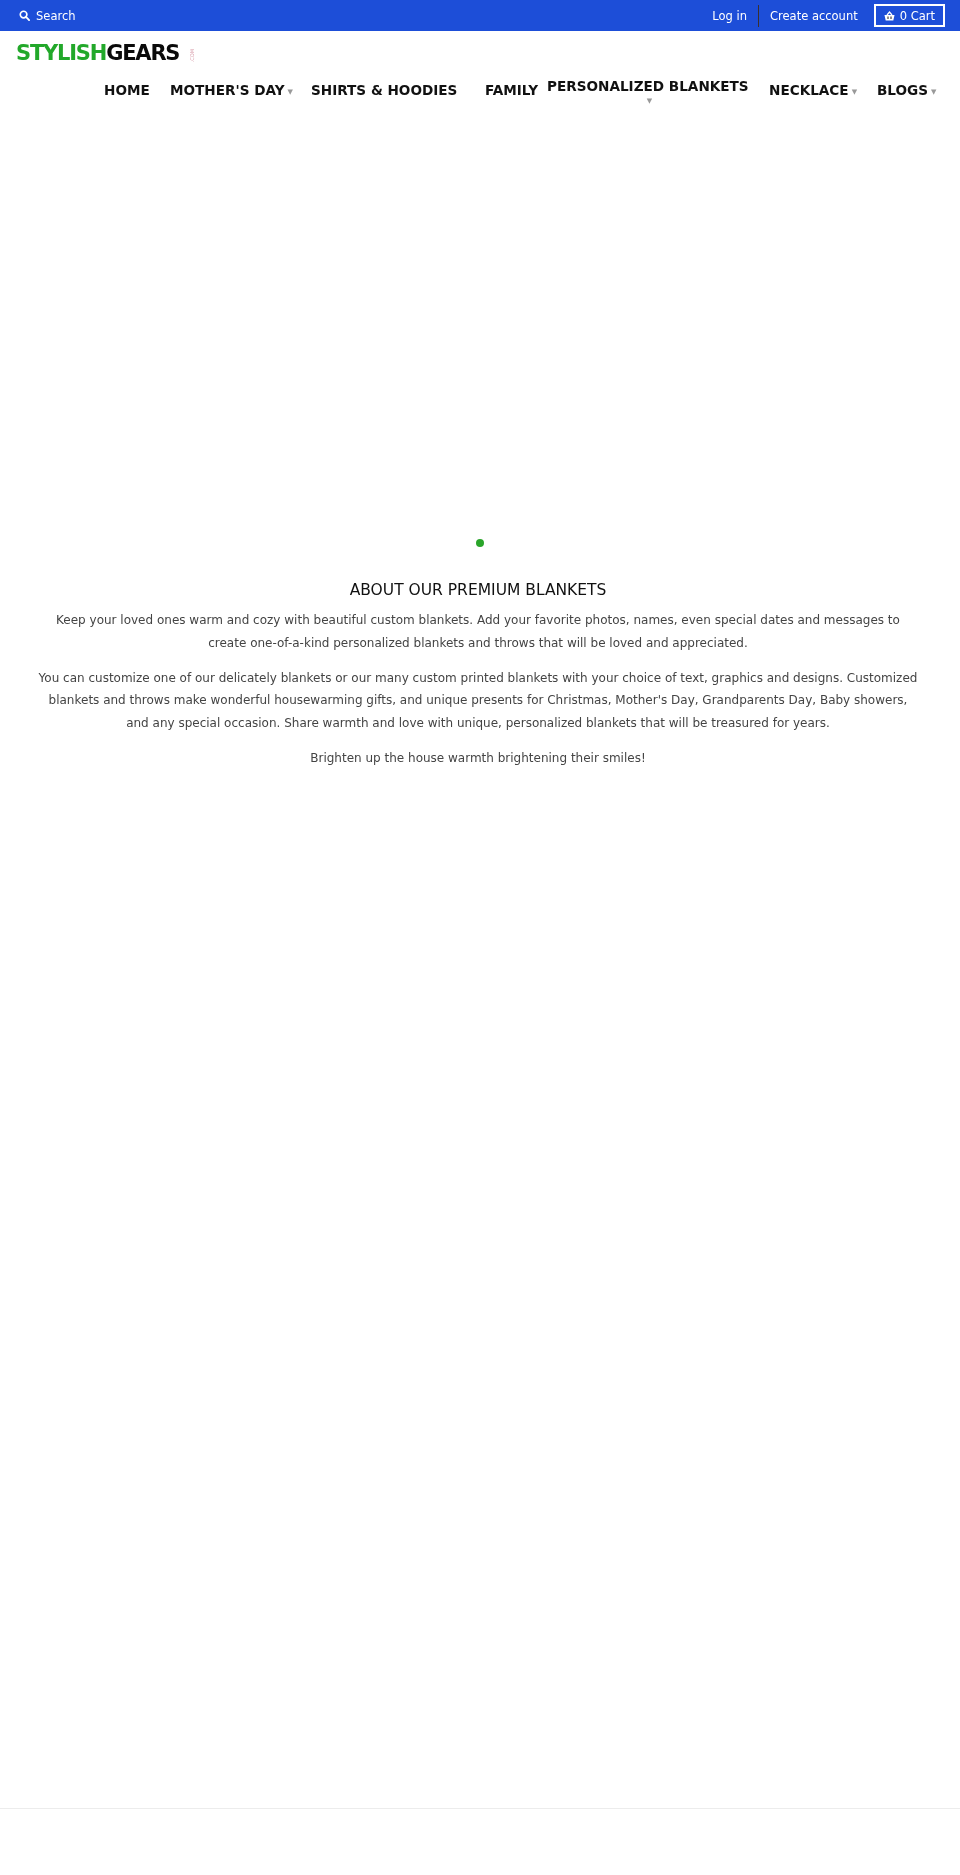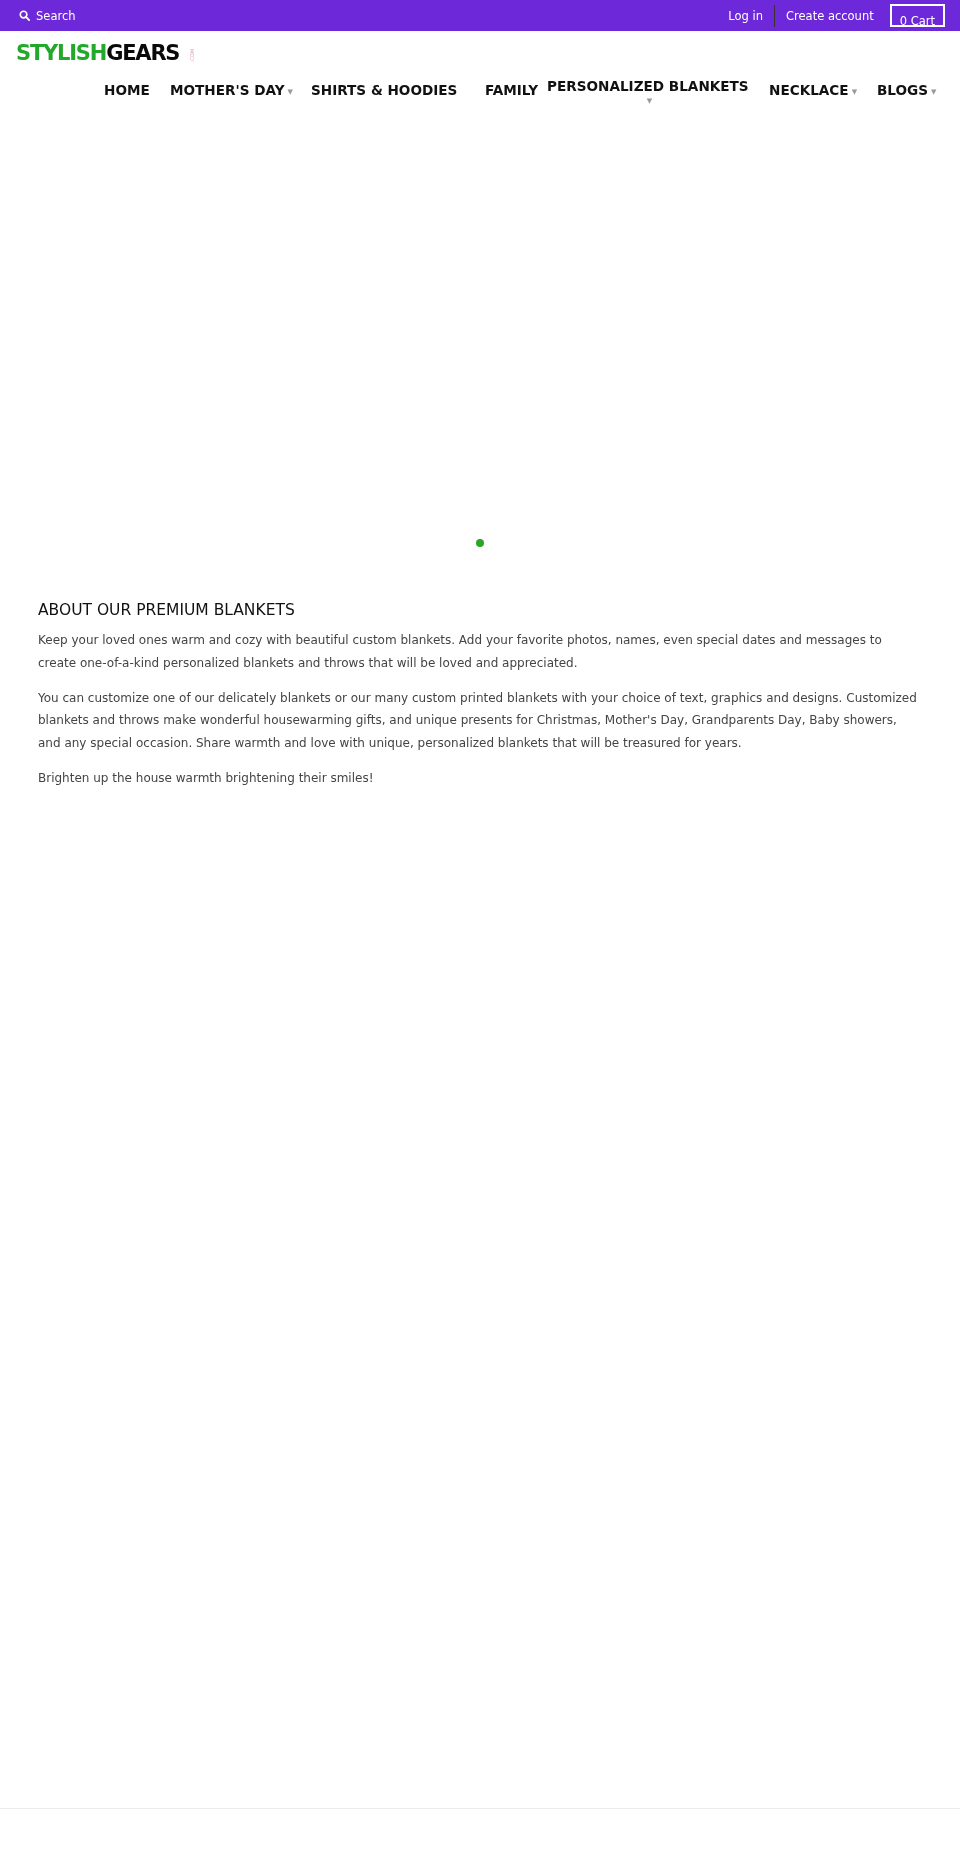--- a/index.html
+++ b/index.html
@@ -2,39 +2,39 @@
 <html><head>
   <meta charset="utf-8">
   <style>
     * { box-sizing: border-box; margin: 0; padding: 0; }
     html, body { width: 960px; height: 1875px; background: #ffffff; overflow: hidden; }
     body { font-family: "DejaVu Sans", sans-serif; position: relative; }
 
     
     .topbar {
       position: absolute; left: 0; top: 0; width: 960px; height: 31px;
-      background: #6d28d9; color: #ffffff;
+      background: #1d4ed8; color: #ffffff;
       display: flex; align-items: center;
       font-family: "DejaVu Sans", sans-serif; font-size: 11.5px;
     }
     .topbar .search {
       position: absolute; left: 19px; top: 0; height: 31px;
       display: flex; align-items: center; gap: 6px; cursor: pointer;
     }
     .topbar .search svg { width: 11px; height: 11px; }
     .topbar .right {
       position: absolute; right: 15px; top: 0; height: 31px;
       display: flex; align-items: center;
     }
     .topbar .link { padding: 0 11px; cursor: pointer; }
     .topbar .sep { width: 1px; height: 22px; background: #3a3030; }
     .topbar .cart {
       margin-left: 5px;
       border: 2px solid #ffffff; height: 23px; padding: 8px 8px;
-      display: flex; align-items: center; cursor: pointer; flex-direction: column;
+      display: flex; align-items: center; gap: 5px; cursor: pointer;
     }
     .topbar .cart svg { width: 11px; height: 10px; }
 
     
     .logo {
       position: absolute; left: 16px; top: 41px; height: 24px;
       display: flex; align-items: flex-end;
       font-family: "DejaVu Sans", sans-serif; font-weight: bold;
       font-size: 21px; letter-spacing: -1.2px; line-height: 24px;
       cursor: pointer;
@@ -62,22 +62,23 @@
     .slideshow {
       position: absolute; left: 0; top: 112px; width: 960px; height: 440px; background: #ffffff;
     }
     .dot {
       position: absolute; left: 476px; top: 539px; width: 8px; height: 8px;
       border-radius: 50%; background: #2aa52a; cursor: pointer;
     }
 
     
     .about {
-      position: absolute; left: 38px; top: 600px; width: 880px;
+      position: absolute; left: 38px; top: 580px; width: 880px;
       font-family: "DejaVu Sans", sans-serif;
+      text-align: center;
     }
     .about h2 {
       font-size: 15.5px; font-weight: normal; color: #111111;
       line-height: 20px; margin-bottom: 9px;
     }
     .about p {
       font-size: 12px; color: #444444; line-height: 22.5px;
       margin-bottom: 12.5px;
     }
 

